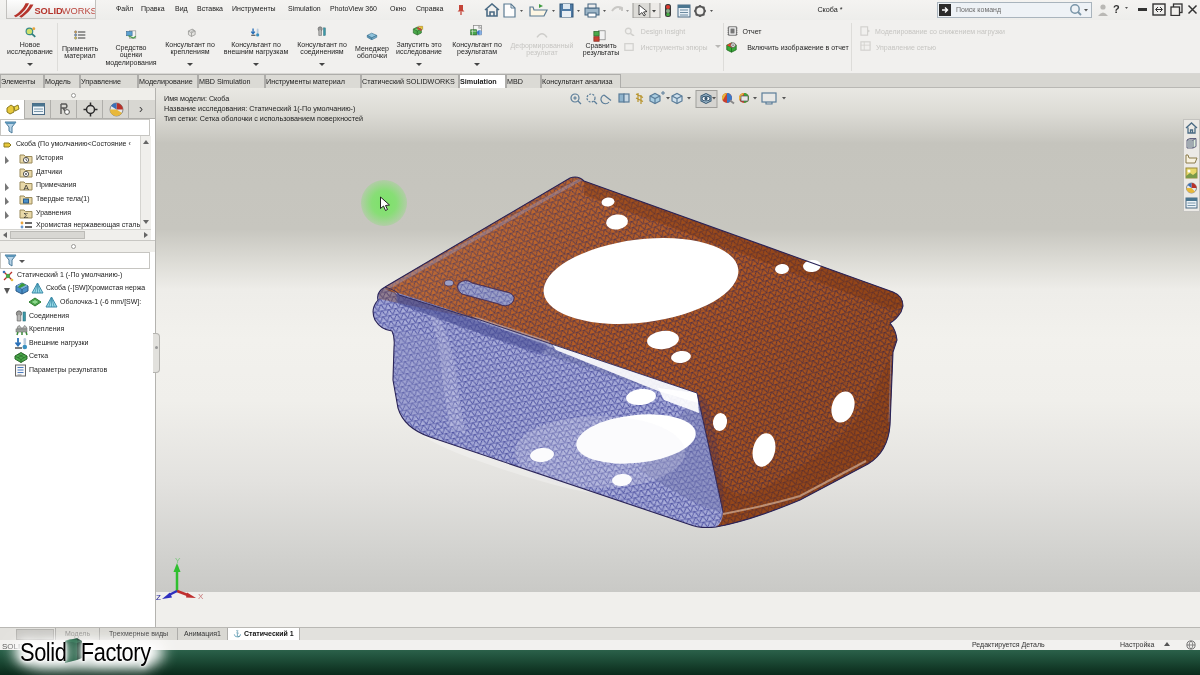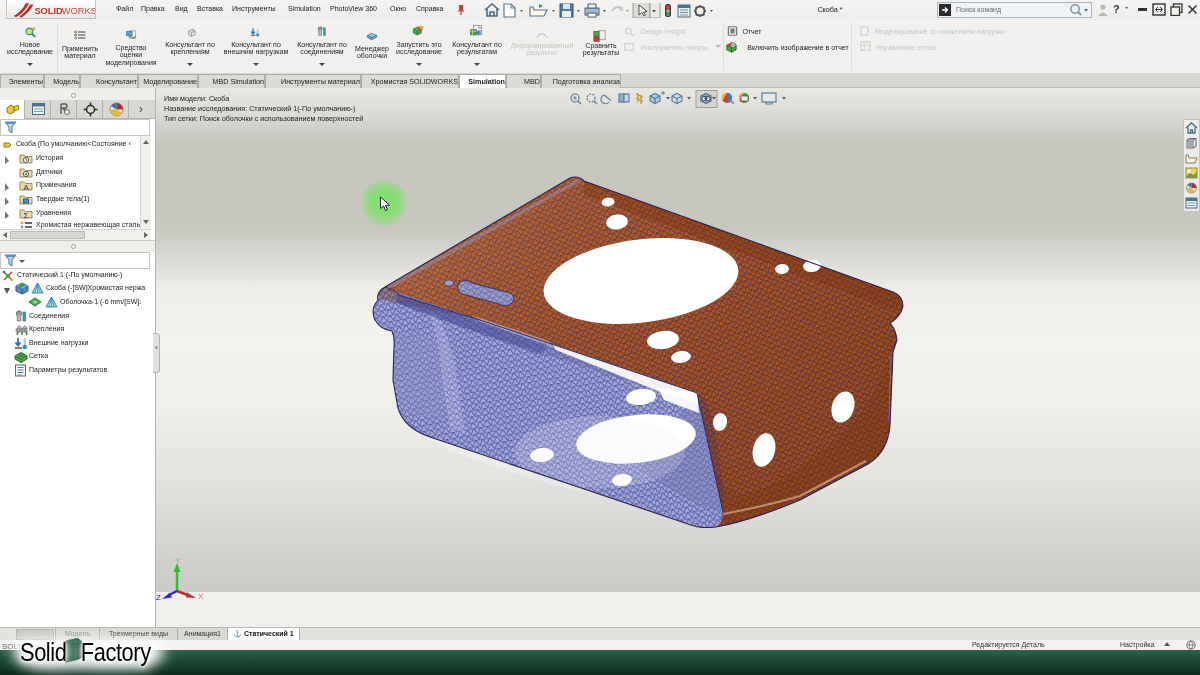--- a/index.html
+++ b/index.html
@@ -11,21 +11,21 @@
 #logo{position:absolute;left:6px;top:0;width:90px;height:19px;background:linear-gradient(#fdfdfd,#e9e8e6);border:1px solid #c2c1be;border-top:none;display:flex;align-items:center}
 .menu{position:absolute;top:5px;font-size:7px;color:#1a1a1a}
 
 #cmdbar{position:absolute;left:0;top:20px;width:1200px;height:54px;background:#f1f0ee;border-bottom:1px solid #d8d7d4}
 .cap{position:absolute;font-size:7px;line-height:7.3px;color:#1f1f1f;text-align:center;white-space:pre;transform:translateX(-50%)}
 .capg{color:#c6c5c2}
 .sep{position:absolute;top:3px;width:1px;height:48px;background:#dddcd9}
 .caret{position:absolute;width:0;height:0;border-left:3px solid transparent;border-right:3px solid transparent;border-top:3px solid #444}
 
 #tabrow{position:absolute;left:0;top:74px;width:1200px;height:14px;background:#d7d6d1;border-bottom:1px solid #b9b8b4}
-.tab{position:absolute;top:0;height:14px;background:#dbdad5;border:1px solid #aeadaa;border-bottom:none;font-size:7.2px;color:#222;text-align:right;line-height:13px;white-space:nowrap;overflow:hidden}
+.tab{position:absolute;top:0;height:14px;background:#dbdad5;border:1px solid #aeadaa;border-bottom:none;font-size:7.2px;color:#222;text-align:left;line-height:13px;white-space:nowrap;overflow:hidden}
 .tabactive{background:#fff;font-weight:bold}
 
 #lpanel{position:absolute;left:0;top:88px;width:156px;height:540px;background:#ffffff;border-right:1px solid #b4b3af}
 .trow{position:absolute;left:0;font-size:7px;color:#1c1c1c;white-space:nowrap}
 
 #viewport{position:absolute;left:156px;top:88px;width:1044px;height:504px;
  background:linear-gradient(#e9e8e3 0%,#dcdbd5 5%,#c5c4bd 11%,#c7c6bf 28%,#dbdad4 34%,#eeede9 40%,#f2f1ed 50%,#f0efeb 62%,#e3e2df 78%,#d2d2cf 92%,#c9c9c6 100%)}
 .vhead{position:absolute;font-size:7.2px;color:#1c1c1c;white-space:nowrap}
 
 #btabs{position:absolute;left:0;top:627px;width:1200px;height:13px;background:#e2e1dd;border-top:1px solid #b9b8b4}
@@ -34,21 +34,21 @@
 #greenband{position:absolute;left:0;top:650px;width:1200px;height:25px;background:linear-gradient(#2b614a 0%,#1d4c37 40%,#123826 75%,#0b2a1c 100%)}
 #watermark{position:absolute;left:20px;top:637px;font-size:26px;letter-spacing:-0.5px;transform:scaleX(0.84);transform-origin:0 0;color:#000;white-space:nowrap;z-index:6;
  text-shadow:0 0 2px #fff,0 0 3px #fff,0 0 5px #fff,0 0 8px #fff,0 0 12px #fff,0 0 16px rgba(255,255,255,.9),0 0 22px rgba(255,255,255,.7)}
 </style>
 </head>
 <body>
 <div id="page">
   <div id="viewport">
     <div class="vhead" style="left:8px;top:6px">Имя модели: Скоба</div>
     <div class="vhead" style="left:8px;top:16px">Название исследования: Статический 1(-По умолчанию-)</div>
-    <div class="vhead" style="left:8px;top:26px">Тип сетки: Поиск оболочки с использованием поверхностей</div>
+    <div class="vhead" style="left:8px;top:26px">Тип сетки: Сетка оболочки с использованием поверхностей</div>
 
     <svg class="abs" style="left:408px;top:2px" width="230" height="20" viewBox="0 0 230 20">
       <g stroke="#5b7d99" fill="none" stroke-width="1.2">
         <circle cx="11" cy="8" r="4"></circle>
           <path d="M14 11 L17 14"></path>
           <path d="M9.2 8 h3.6 M11 6.2 v3.6"></path>
         <circle cx="27" cy="8" r="4" stroke-dasharray="2 1.3"></circle>
           <path d="M30 11 L33 14"></path>
         <path d="M40 5 a4.5 4.5 0 1 0 5 7 M40 5 l7 5.5"></path>
         <rect x="55" y="4" width="5" height="8" fill="#8fb3cc"></rect>
@@ -446,28 +446,28 @@
     <div class="cap capg" style="left:940px;top:7.5px">Моделирование со снижением нагрузки</div>
     <svg class="abs" style="left:860px;top:21px" width="11" height="10" viewBox="0 0 13 12">
         <rect x="1" y="1" width="11" height="10" fill="none" stroke="#d2d1ce" stroke-width="1.4"></rect>
         <path d="M1 5 h11 M5 1 v10" stroke="#d2d1ce"></path>
       </svg>
     <div class="cap capg" style="left:906px;top:23.5px">Управление сетью</div>
   </div>
   <div id="tabrow">
     <div class="tab" style="left:0px;width:44px">Элементы</div>
     <div class="tab" style="left:44px;width:36px">Модель</div>
-    <div class="tab" style="left:80px;width:58px">Консультант</div>
+    <div class="tab" style="left:80px;width:58px">Управление</div>
     <div class="tab" style="left:138px;width:60px">Моделирование</div>
     <div class="tab" style="left:198px;width:67px">MBD Simulation</div>
     <div class="tab" style="left:265px;width:96px">Инструменты материал</div>
-    <div class="tab" style="left:361px;width:98px">Хромистая SOLIDWORKS</div>
+    <div class="tab" style="left:361px;width:98px">Статический SOLIDWORKS</div>
     <div class="tab tabactive" style="left:459px;width:47px">Simulation</div>
     <div class="tab" style="left:506px;width:35px">MBD</div>
-    <div class="tab" style="left:541px;width:80px">Подготовка анализа</div>
+    <div class="tab" style="left:541px;width:80px">Консультант анализа</div>
   </div>
   <div id="lpanel">
 
     <div class="abs" style="left:0;top:0;width:155px;height:12px;background:#efeeea"></div>
     <div class="abs" style="left:71px;top:5px;width:5px;height:5px;border:1px solid #9a9996;border-radius:50%;background:#fff"></div>
 
     <div class="abs" style="left:0;top:12px;width:155px;height:19px;background:#d8d7d2;border-bottom:1px solid #b0afab"></div>
     <div class="abs" style="left:0;top:12px;width:25px;height:19px;background:#fff;border-right:1px solid #b0afab"></div>
     <div class="abs" style="left:25px;top:12px;width:26px;height:19px;border-right:1px solid #b0afab"></div>
     <div class="abs" style="left:51px;top:12px;width:26px;height:19px;border-right:1px solid #b0afab"></div>

